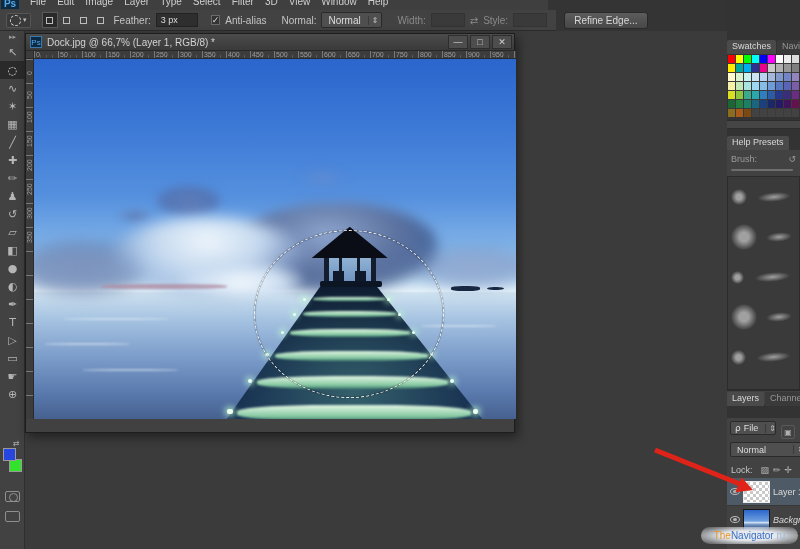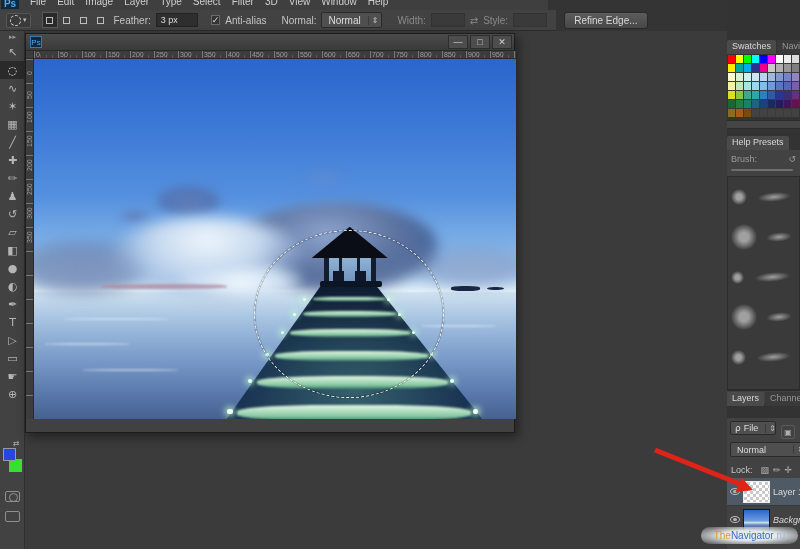--- a/index.html
+++ b/index.html
@@ -235,20 +235,21 @@
       <span id="bgchip" style="background: rgb(51, 226, 44);"></span>
       <span id="fgchip" style="background: rgb(39, 70, 224);"></span>
     </div>
     <span class="modebtn" id="qmask" style="top:460px"></span>
     <span class="modebtn" style="top:480px"></span>
   </div>
 
   <div id="docwin" class="abs">
     <div id="titlebar">
       <span id="fileicon">Ps</span>
+      <span>Dock.jpg @ 66,7% (Layer 1, RGB/8) *</span>
       <span id="winbtns">
         <span>—</span>
         <span>□</span>
         <span class="gi">✕</span>
       </span>
     </div>
     <div id="rulcorner"></div>
     <div id="rulerh">
         <div class="rh" style="left: 2px;">0</div>
         <div class="rh" style="left: 26px;">50</div>

